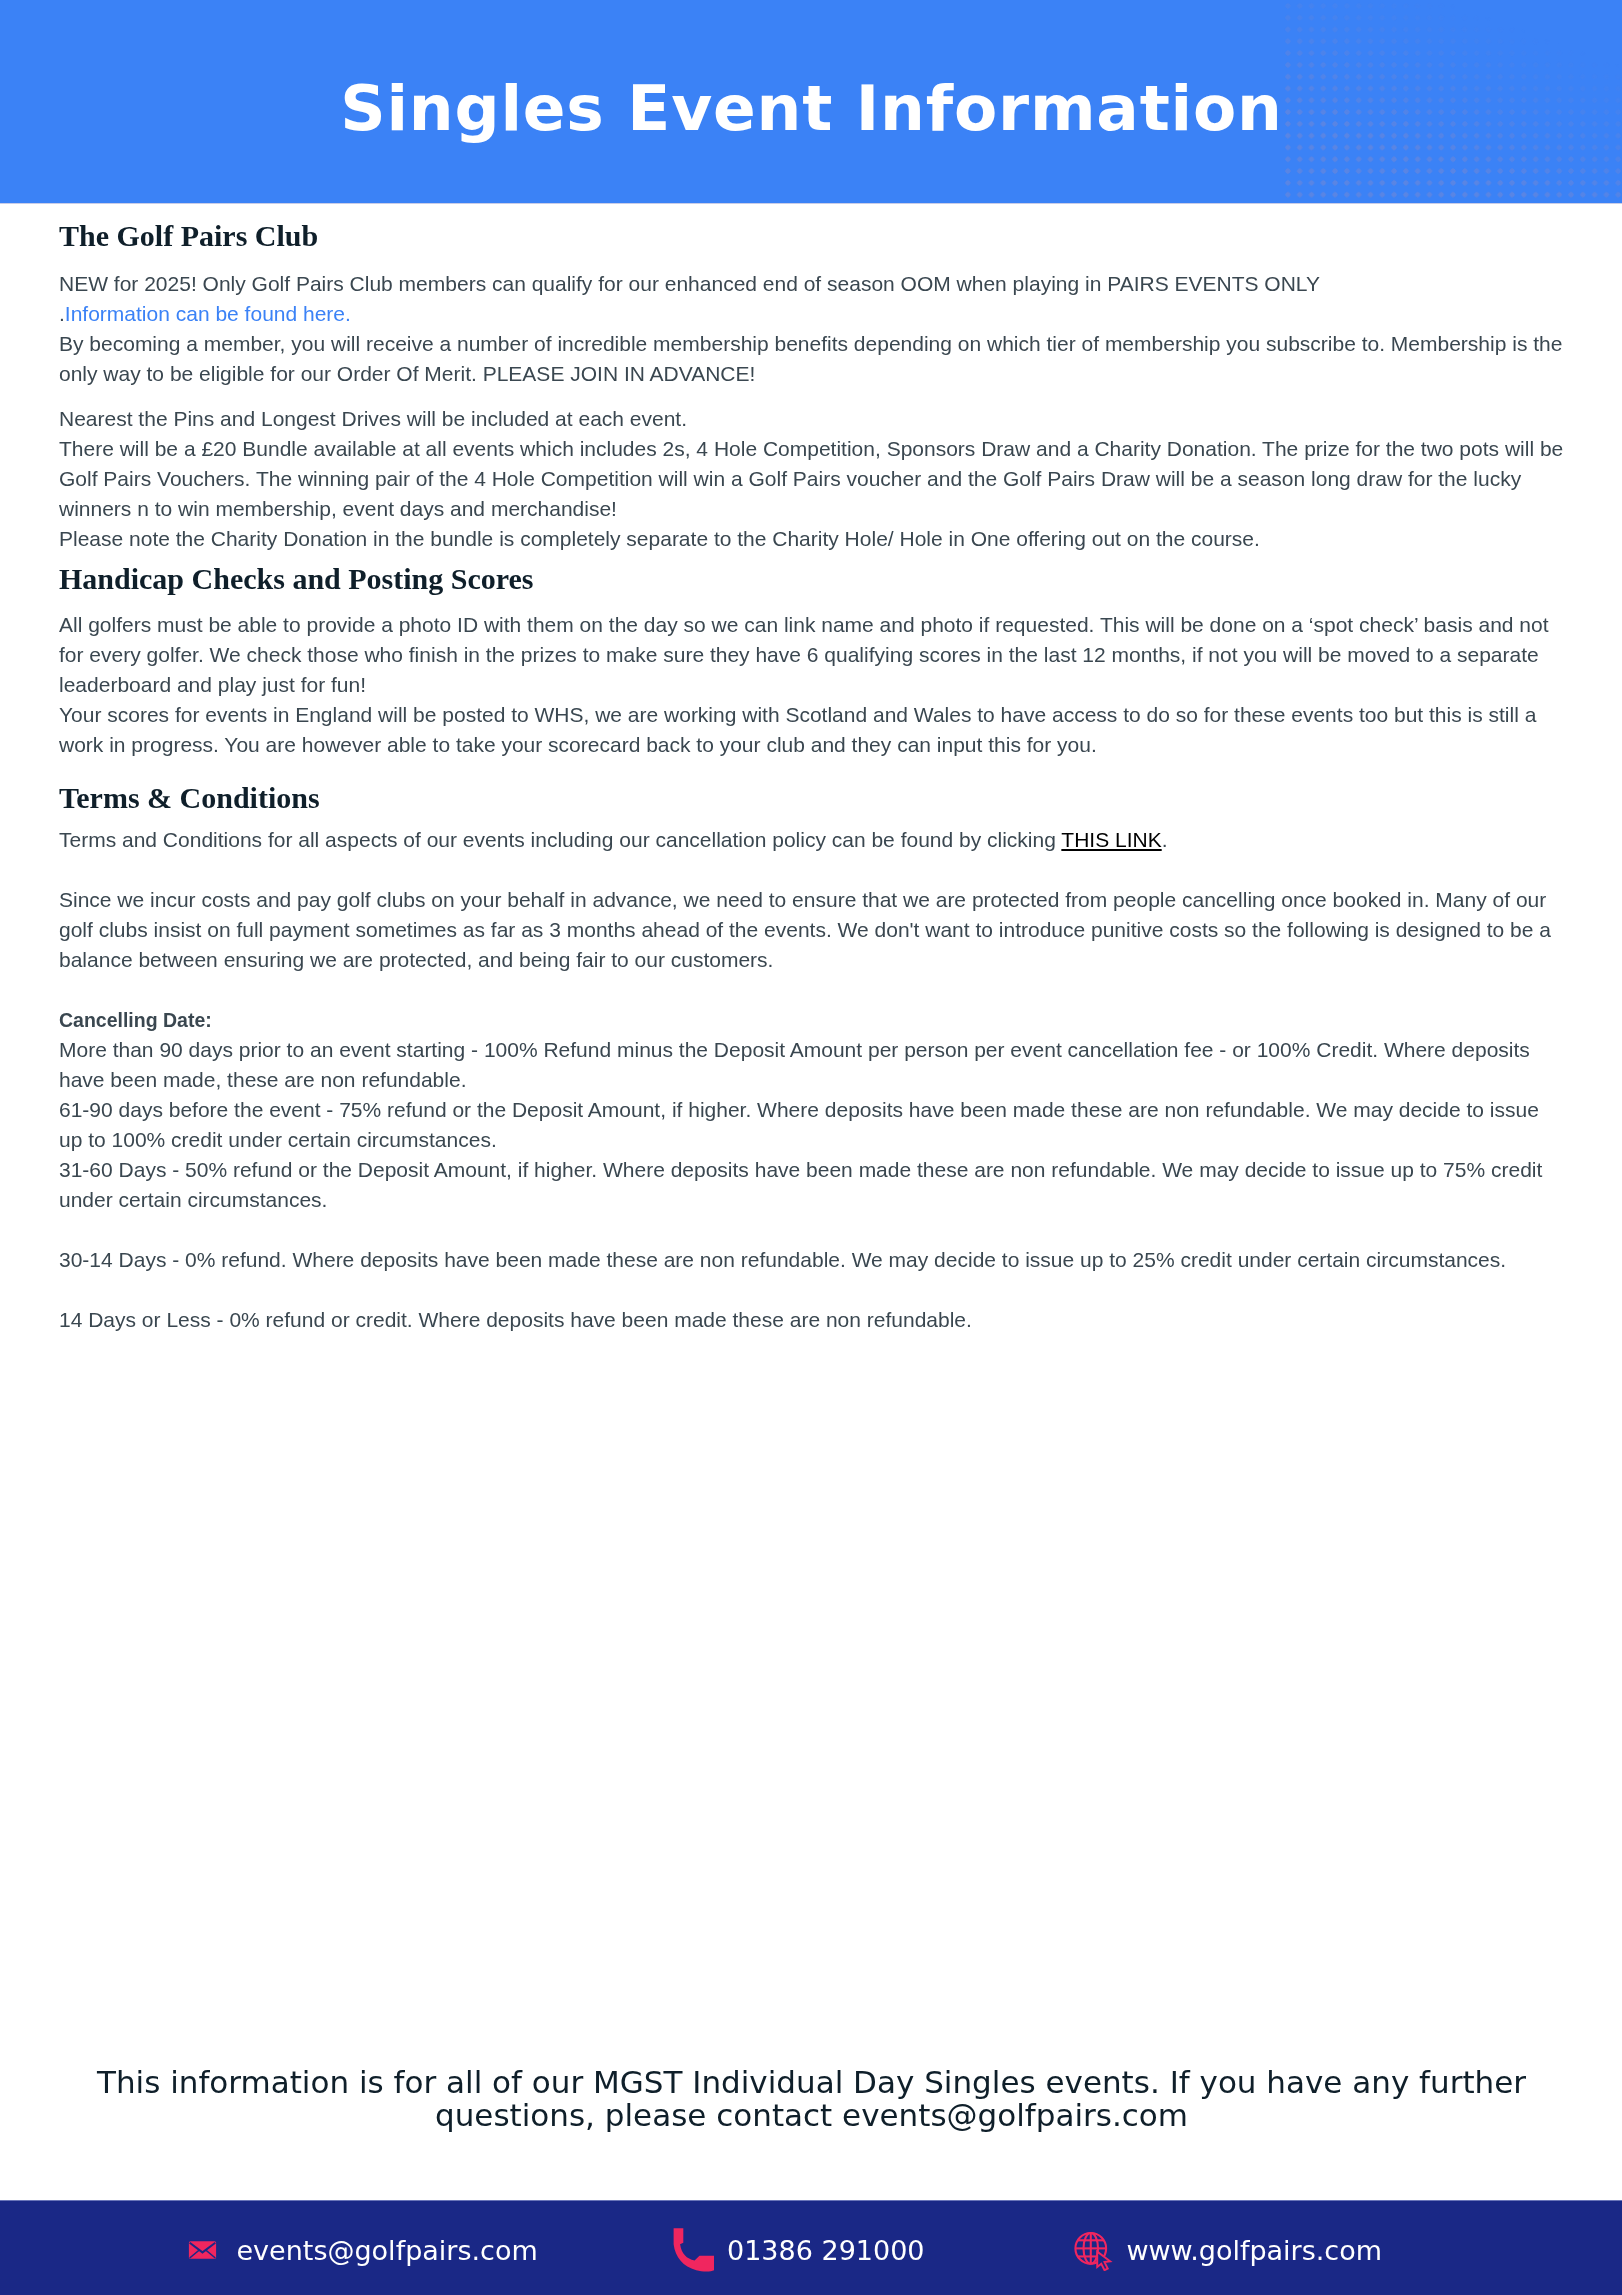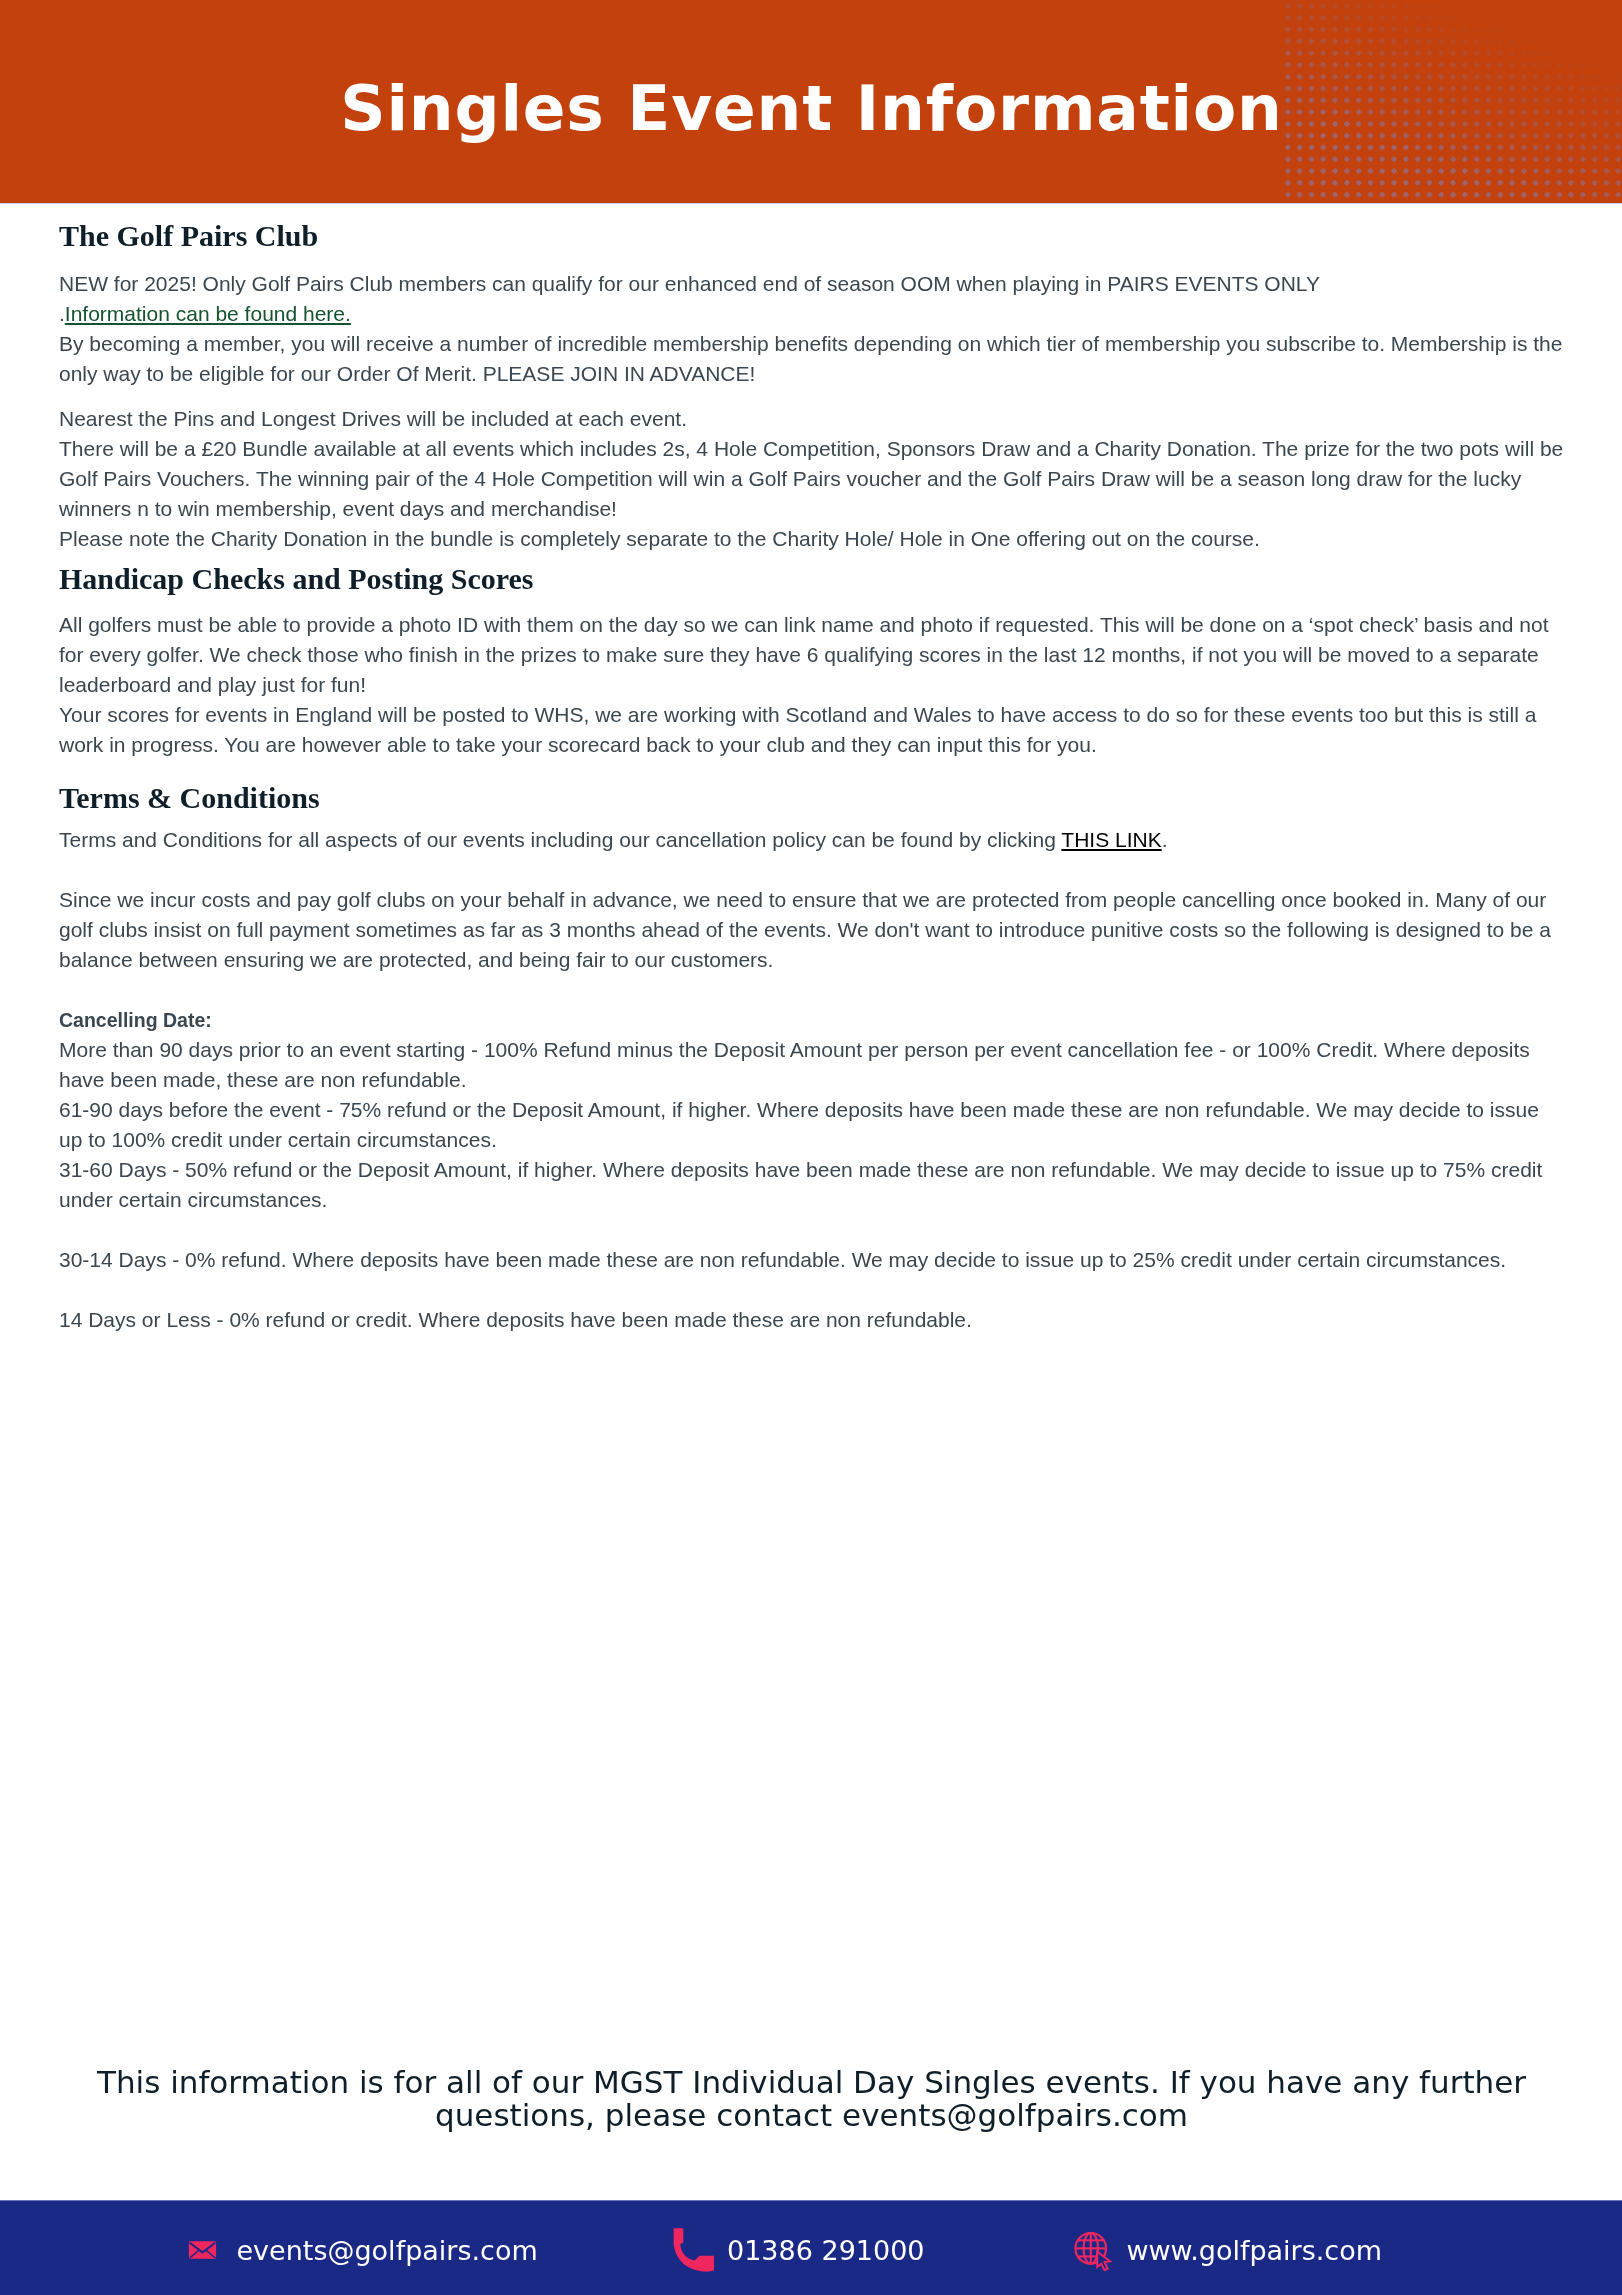--- a/index.html
+++ b/index.html
@@ -1,21 +1,21 @@
 <!DOCTYPE html>
 <html style="font-size:13px"><head>
   <meta charset="utf-8">
   <style>
     * { box-sizing: border-box; margin: 0; padding: 0; }
     html, body { width: 1623px; height: 2295px; background: #ffffff; }
     body { position: relative; font-family: "DejaVu Sans", sans-serif; color: #3a4750; overflow: hidden; }
 
     .header {
       position: absolute; left: 0; top: 0; width: 1623px; height: 204px;
-      background: #c2410c; overflow: hidden;
+      background: #3b82f6; overflow: hidden;
       border-bottom: 1.6px solid #c9cde8;
     }
     .header .dots {
       position: absolute; right: 0; top: 0; width: 341px; height: 204px;
       background-image: radial-gradient(circle, rgba(120,135,210,0.55) 2.4px, transparent 2.8px);
       background-size: 11.8px 11.8px;
       -webkit-mask-image: linear-gradient(to bottom left, rgba(0,0,0,1) 10%, rgba(0,0,0,0.6) 40%, rgba(0,0,0,0) 70%);
       mask-image: linear-gradient(200deg, rgba(0,0,0,0) 20%, rgba(0,0,0,0.9) 70%);
     }
     .header h1 {
@@ -36,21 +36,21 @@
     }
     .sec1 h2 { margin-top: 0; }
     .sec1 .body { margin-top: 11.4px; }
     .sec2 { margin-top: 14.6px; }
     .sec2 .body { margin-top: 1.6px; }
     .sec3 { margin-top: 1.6px; }
     .sec3 .body { margin-top: 9.7px; }
     .sec4 { margin-top: 14.6px; }
     .sec4 .body { margin-top: 4.9px; }
     .blank { height: 30px; }
-    .u { text-decoration: underline; color: #14532d; }
+    .u { color: #3b82f6; }
     .link { color: #000000; text-decoration: underline; cursor: pointer; }
     .bold-label { font-weight: bold; font-family: "Liberation Sans", sans-serif; font-size: 19.5px; color: #3a4750; }
 
     .closing {
       position: absolute; left: 49px; right: 49px; top: 2066px;
       text-align: center; color: #0f1f2a;
       font-family: "DejaVu Sans", sans-serif; font-size: 31px; line-height: 33px;
     }
 
     .footer {

